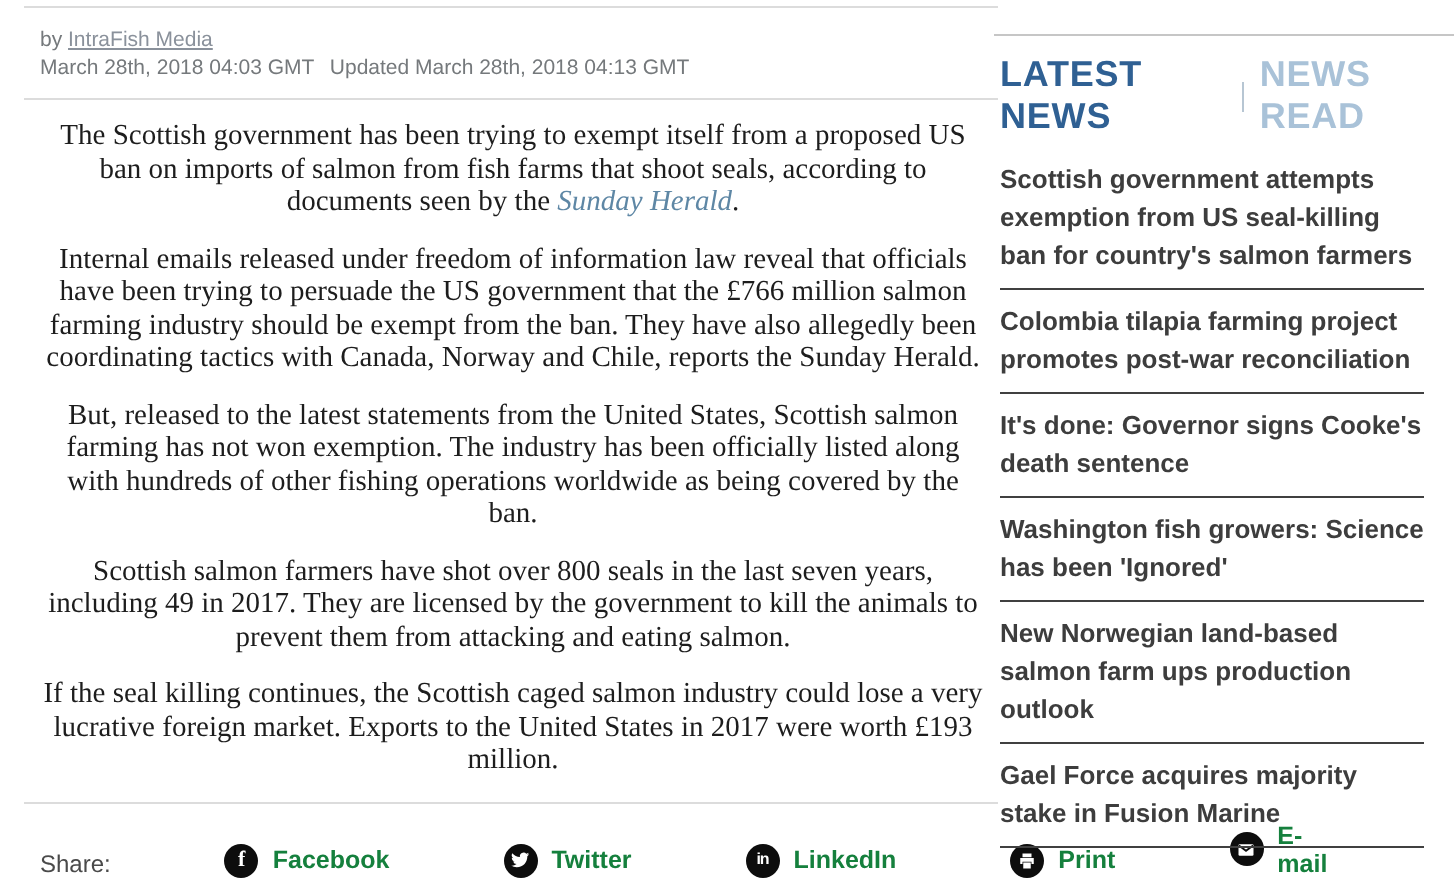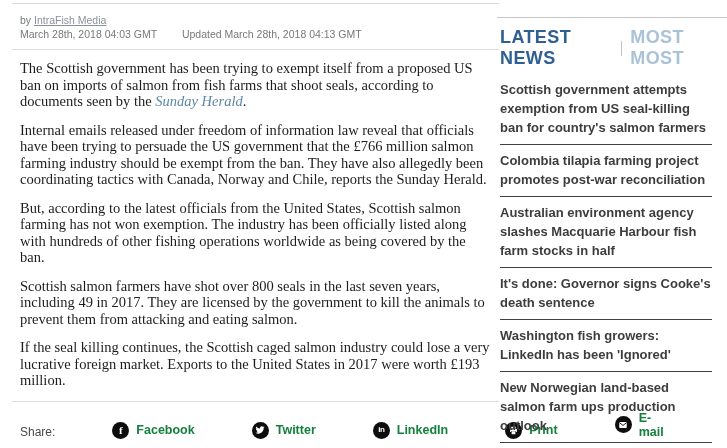--- a/index.html
+++ b/index.html
@@ -6,25 +6,25 @@
   body { width:727px; height:448px; font-family:"Liberation Sans",sans-serif; }
   .page { position:relative; width:727px; height:448px; overflow:hidden; background:#fff; }
 
   
   .main { position:absolute; left:12px; top:0; width:487px; }
   .rule { border:none; border-top:1px solid #dcdcdc; margin:0; }
   .rule.main-top { margin-top:3px; }
   .byline { padding:9px 0 0 8px; font-size:10.5px; line-height:14px; color:#75797c; }
   .byline a { color:#8a919b; text-decoration:underline; cursor:pointer; }
   .dates { padding:0 0 8px 8px; font-size:10.5px; line-height:14px; color:#75797c; }
-  .dates .updated { margin-left:22px; }
+  .dates .updated { margin-left:5px; }
 
   .article { padding:0 6px 0 8px; font-family:"Liberation Serif","DejaVu Serif",serif;
              font-size:14.5px; line-height:16.5px; color:#1d1d1d; }
-  .article p { margin:10px 0 12px 0; }
+  .article p { margin:10px 0 12px 0;text-align:center; }
   .article .inline-link { font-style:italic; text-decoration:none; cursor:pointer; }
 
   .share-row { display:flex; align-items:flex-end; padding:9px 0 22px 8px;gap:36px; }
   .share-label { font-size:12px; color:#4a4a4a; }
   .share-item { display:flex; align-items:center; margin-left:21px; cursor:pointer; }
   .share-item .txt { margin-left:7px; font-size:12.5px; font-weight:bold; color:#15803d; }
   .icon-circle { width:17px; height:17px; border-radius:50%; background:#0d0d0d;
                  display:flex; align-items:center; justify-content:center;
                  color:#fff; font-weight:bold; flex:0 0 17px; }
   .icon-circle .ltr { font-size:11px; line-height:1; font-family:"Liberation Serif",serif; }
@@ -58,21 +58,21 @@
     <div class="dates">
       <span>March 28th, 2018 04:03 GMT</span>
       <span class="updated">Updated March 28th, 2018 04:13 GMT</span>
     </div>
 
     <hr class="rule">
 
     <div class="article">
       <p><span>The Scottish government has been trying to exempt itself from a proposed US ban on imports of salmon from fish farms that shoot seals, according to documents seen by the </span><a class="inline-link" style="color:#5e87a5">Sunday Herald</a><span>.</span></p>
       <p>Internal emails released under freedom of information law reveal that officials have been trying to persuade the US government that the £766 million salmon farming industry should be exempt from the ban. They have also allegedly been coordinating tactics with Canada, Norway and Chile, reports the Sunday Herald.</p>
-      <p>But, according to the latest officials from the United States, Scottish salmon farming has not won exemption. The industry has been officially listed along with hundreds of other fishing operations worldwide as being covered by the ban.</p>
+      <p>But, released to the latest statements from the United States, Scottish salmon farming has not won exemption. The industry has been officially listed along with hundreds of other fishing operations worldwide as being covered by the ban.</p>
       <p>Scottish salmon farmers have shot over 800 seals in the last seven years, including 49 in 2017. They are licensed by the government to kill the animals to prevent them from attacking and eating salmon.</p>
       <p>If the seal killing continues, the Scottish caged salmon industry could lose a very lucrative foreign market. Exports to the United States in 2017 were worth £193 million.</p>
     </div>
 
     <hr class="rule">
 
     <div class="share-row">
       <span class="share-label">Share:</span>
 
       <span class="share-item">
@@ -122,27 +122,26 @@
 
     <hr class="rule">
   </div>
 
   <div class="sidebar">
     <hr class="rule side-top">
 
     <div class="tabs">
       <span class="tab" style="color:#2f6093">LATEST NEWS</span>
       <span class="tab-sep"></span>
-      <span class="tab" style="color:#a9c2d8">MOST MOST</span>
+      <span class="tab" style="color:#a9c2d8">NEWS READ</span>
     </div>
 
     <div class="side-list">
       <div class="side-item">Scottish government attempts exemption from US seal-killing ban for country's salmon farmers</div>
       <div class="side-item">Colombia tilapia farming project promotes post-war reconciliation</div>
-      <div class="side-item">Australian environment agency slashes Macquarie Harbour fish farm stocks in half</div>
       <div class="side-item">It's done: Governor signs Cooke's death sentence</div>
-      <div class="side-item">Washington fish growers: LinkedIn has been 'Ignored'</div>
+      <div class="side-item">Washington fish growers: Science has been 'Ignored'</div>
       <div class="side-item">New Norwegian land-based salmon farm ups production outlook</div>
       <div class="side-item">Gael Force acquires majority stake in Fusion Marine</div>
     </div>
   </div>
 
 </div>
 
 </body></html>

